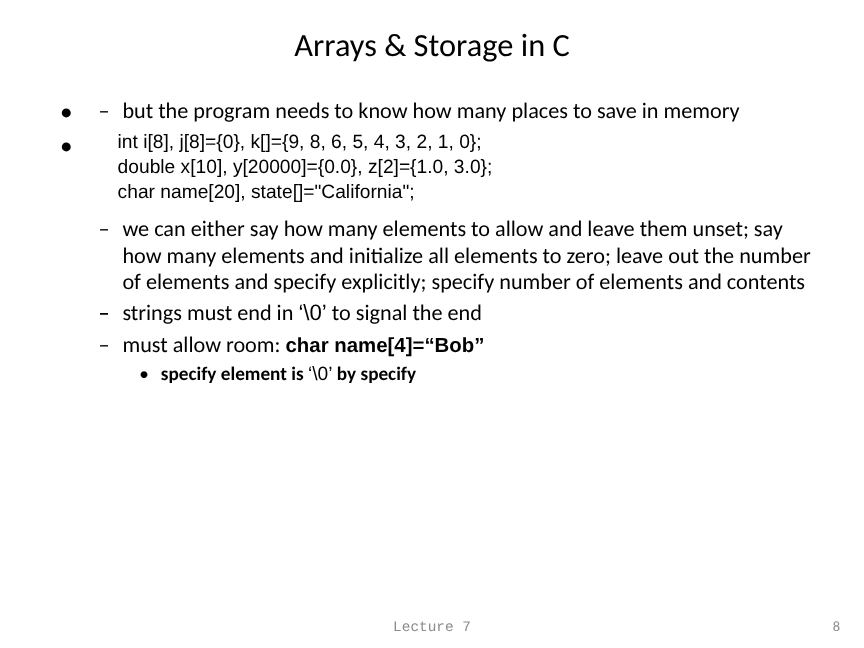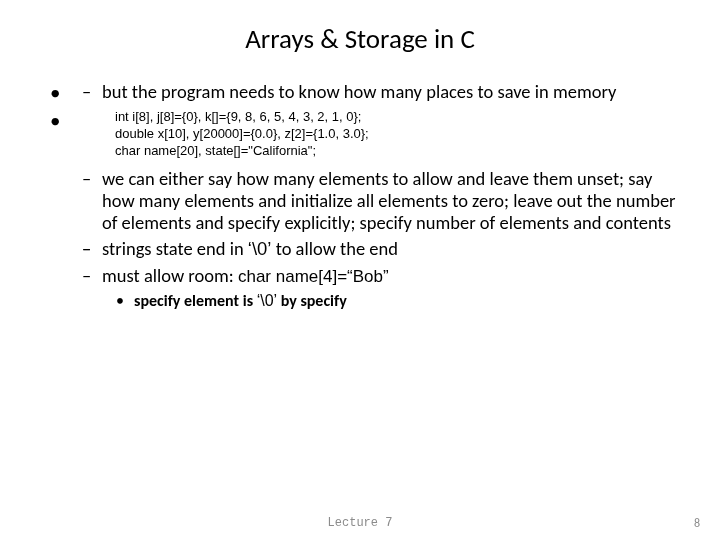--- a/index.html
+++ b/index.html
@@ -40,43 +40,43 @@
     line-height: 1.2;
     position: relative;
   }
   .lvl2 .bullet2 {
     position: absolute;
     left: -20px;
     top: 0;
   }
   .codeblock {
     font-family: Arial, Helvetica, sans-serif;
-    font-size: 13px;
-    margin-left: 45px;
+    font-size: 16px;
+    margin-left: 28px;
     line-height: 1.3;
     margin-top: 6px;
     margin-bottom: 8px;
   }
   .lvl3 {
     font-size: 16px;
     font-weight: bold;
     margin-left: 64px;
     margin-top: 4px;
     line-height: 1.2;
     position: relative;
   }
   .lvl3 .bullet1 {
     position: absolute;
     left: -18px;
     top: 0;
     font-weight: normal;
   }
   .inlinecode {
     font-family: Arial, Helvetica, sans-serif;
-    font-weight: normal;
+    font-weight: bold;
     font-size: 17px;
   }
   .inlinecode2 {
     font-family: Arial, Helvetica, sans-serif;
     font-weight: normal;
   }
   .footer-center {
     position: absolute;
     bottom: 10px;
     width: 100%;
@@ -123,21 +123,21 @@
     <span class="bullet2">–</span>
     <span>we can either say how many elements to allow and leave them unset; say how many elements and initialize all elements to zero; leave out the number of elements and specify explicitly; specify number of elements and contents</span>
   </div>
 
   <div class="lvl2">
     <span class="bullet2">–</span>
   </div>
 
   <div class="lvl2">
     <span class="bullet2">–</span>
-    <span>strings state end in </span><span class="inlinecode2">‘\0’</span><span> to allow the end</span>
+    <span>strings must end in </span><span class="inlinecode2">‘\0’</span><span> to signal the end</span>
   </div>
 
   <div class="lvl2">
     <span class="bullet2">–</span>
     <span>must allow room: </span><span class="inlinecode">char name[4]=“Bob”</span>
   </div>
 
   <div class="lvl3">
     <span class="bullet1">•</span>
     <span>specify element is </span><span class="inlinecode2">‘\0’</span><span> by specify</span>

